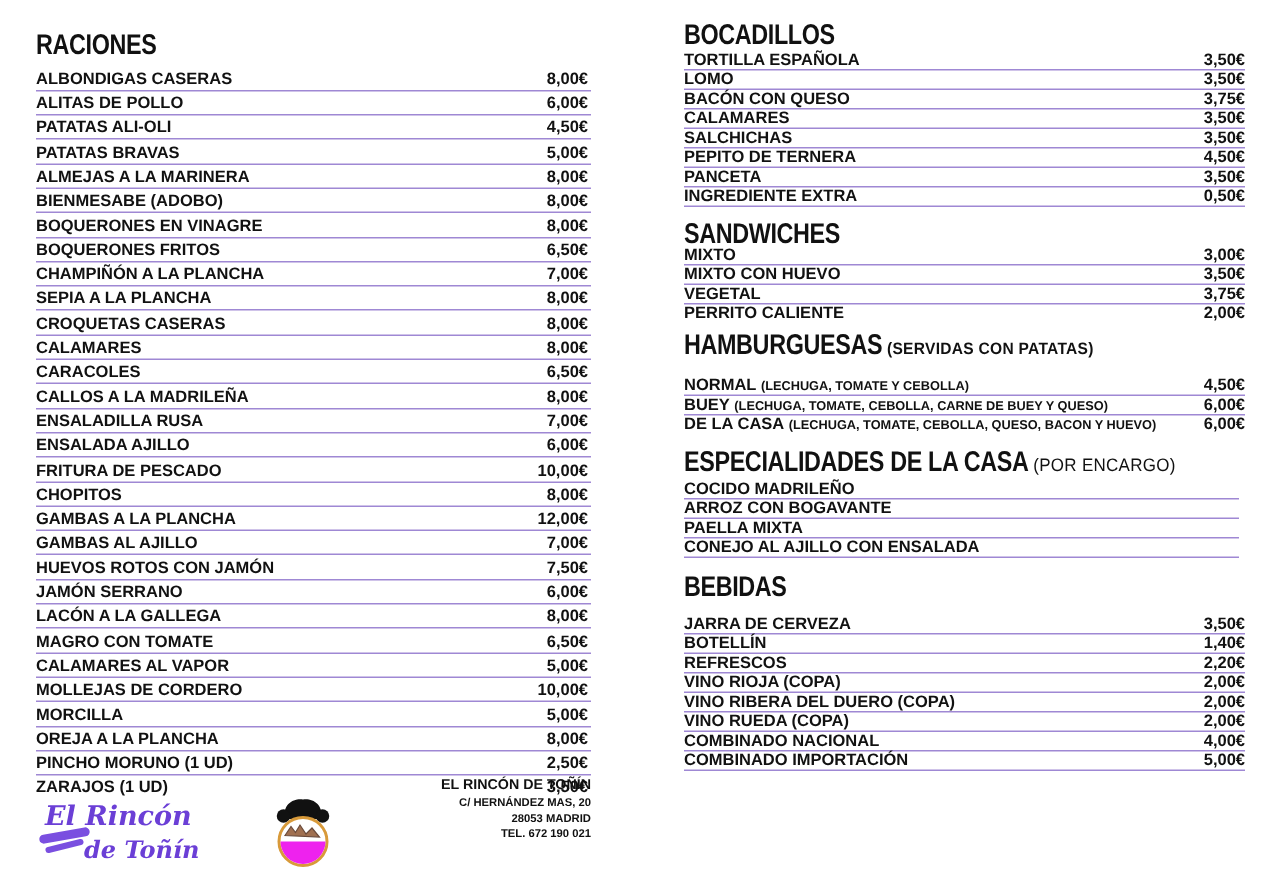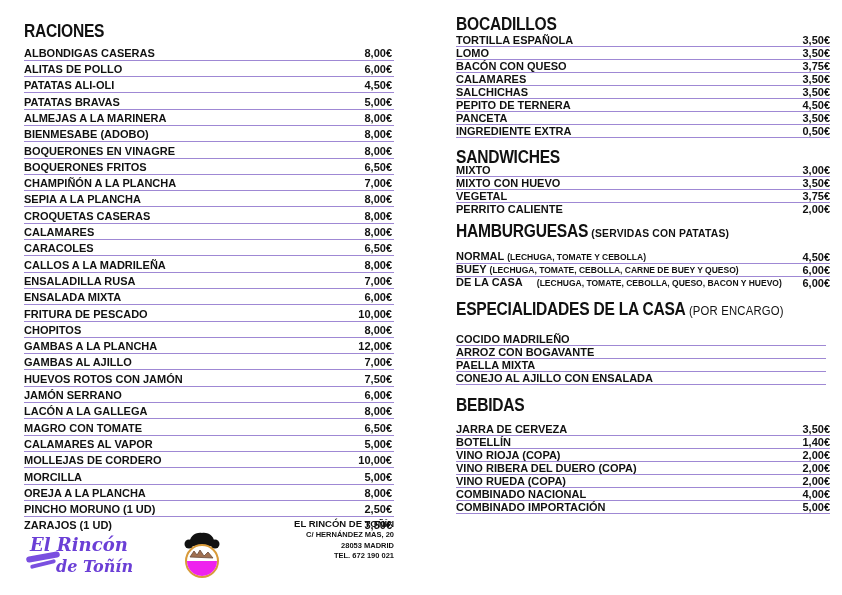--- a/index.html
+++ b/index.html
@@ -92,21 +92,21 @@
       </div>
       <div class="row">
         <span><span>CALLOS A LA MADRILEÑA</span></span>
         <span class="price">8,00€</span>
       </div>
       <div class="row">
         <span><span>ENSALADILLA RUSA</span></span>
         <span class="price">7,00€</span>
       </div>
       <div class="row">
-        <span><span>ENSALADA MIXTA</span></span>
+        <span><span>ENSALADA AJILLO</span></span>
         <span class="price">6,00€</span>
       </div>
       <div class="row">
         <span><span>FRITURA DE PESCADO</span></span>
         <span class="price">10,00€</span>
       </div>
       <div class="row">
         <span><span>CHOPITOS</span></span>
         <span class="price">8,00€</span>
       </div>
@@ -229,31 +229,31 @@
     <div id="hamburguesas-list">
         <div class="row">
           <span><span>NORMAL</span><span class="note" style="margin-left: 3px;">(LECHUGA, TOMATE Y CEBOLLA)</span></span>
           <span class="price">4,50€</span>
         </div>
         <div class="row">
           <span><span>BUEY</span><span class="note" style="margin-left: 3px;">(LECHUGA, TOMATE, CEBOLLA, CARNE DE BUEY Y QUESO)</span></span>
           <span class="price">6,00€</span>
         </div>
         <div class="row last">
-          <span><span>DE LA CASA</span><span class="note" style="margin-left: 14px;">(LECHUGA, TOMATE, CEBOLLA, QUESO, BACON Y HUEVO)</span></span>
+          <span><span>DE LA CASA</span><span class="note" style="margin-left: 3px;">(LECHUGA, TOMATE, CEBOLLA, QUESO, BACON Y HUEVO)</span></span>
           <span class="price">6,00€</span>
         </div>
       </div>
   </div>
   <div style="height:10px"></div>
   <div>
     <h2 class="sec-title" style="font-size:19px;">
       <span>ESPECIALIDADES DE LA CASA</span><span class="sub" style="font-weight:normal;font-size:12px;">(POR ENCARGO)</span>
     </h2>
-    <div id="especialidades-list" style="width:370px;margin-top:12px;">
+    <div id="especialidades-list" style="width:370px;">
         <div class="row">
           <span><span>COCIDO MADRILEÑO</span></span>
         </div>
         <div class="row">
           <span><span>ARROZ CON BOGAVANTE</span></span>
         </div>
         <div class="row">
           <span><span>PAELLA MIXTA</span></span>
         </div>
         <div class="row">
@@ -265,20 +265,24 @@
   <div>
     <h2 class="sec-title" style="font-size:19px;margin-bottom:8px;">BEBIDAS</h2>
     <div id="bebidas-list">
         <div class="row">
           <span><span>JARRA DE CERVEZA</span></span>
           <span class="price">3,50€</span>
         </div>
         <div class="row">
           <span><span>BOTELLÍN</span></span>
           <span class="price">1,40€</span>
+        </div>
+        <div class="row">
+          <span><span>REFRESCOS</span></span>
+          <span class="price">2,20€</span>
         </div>
         <div class="row">
           <span><span>VINO RIOJA (COPA)</span></span>
           <span class="price">2,00€</span>
         </div>
         <div class="row">
           <span><span>VINO RIBERA DEL DUERO (COPA)</span></span>
           <span class="price">2,00€</span>
         </div>
         <div class="row">

